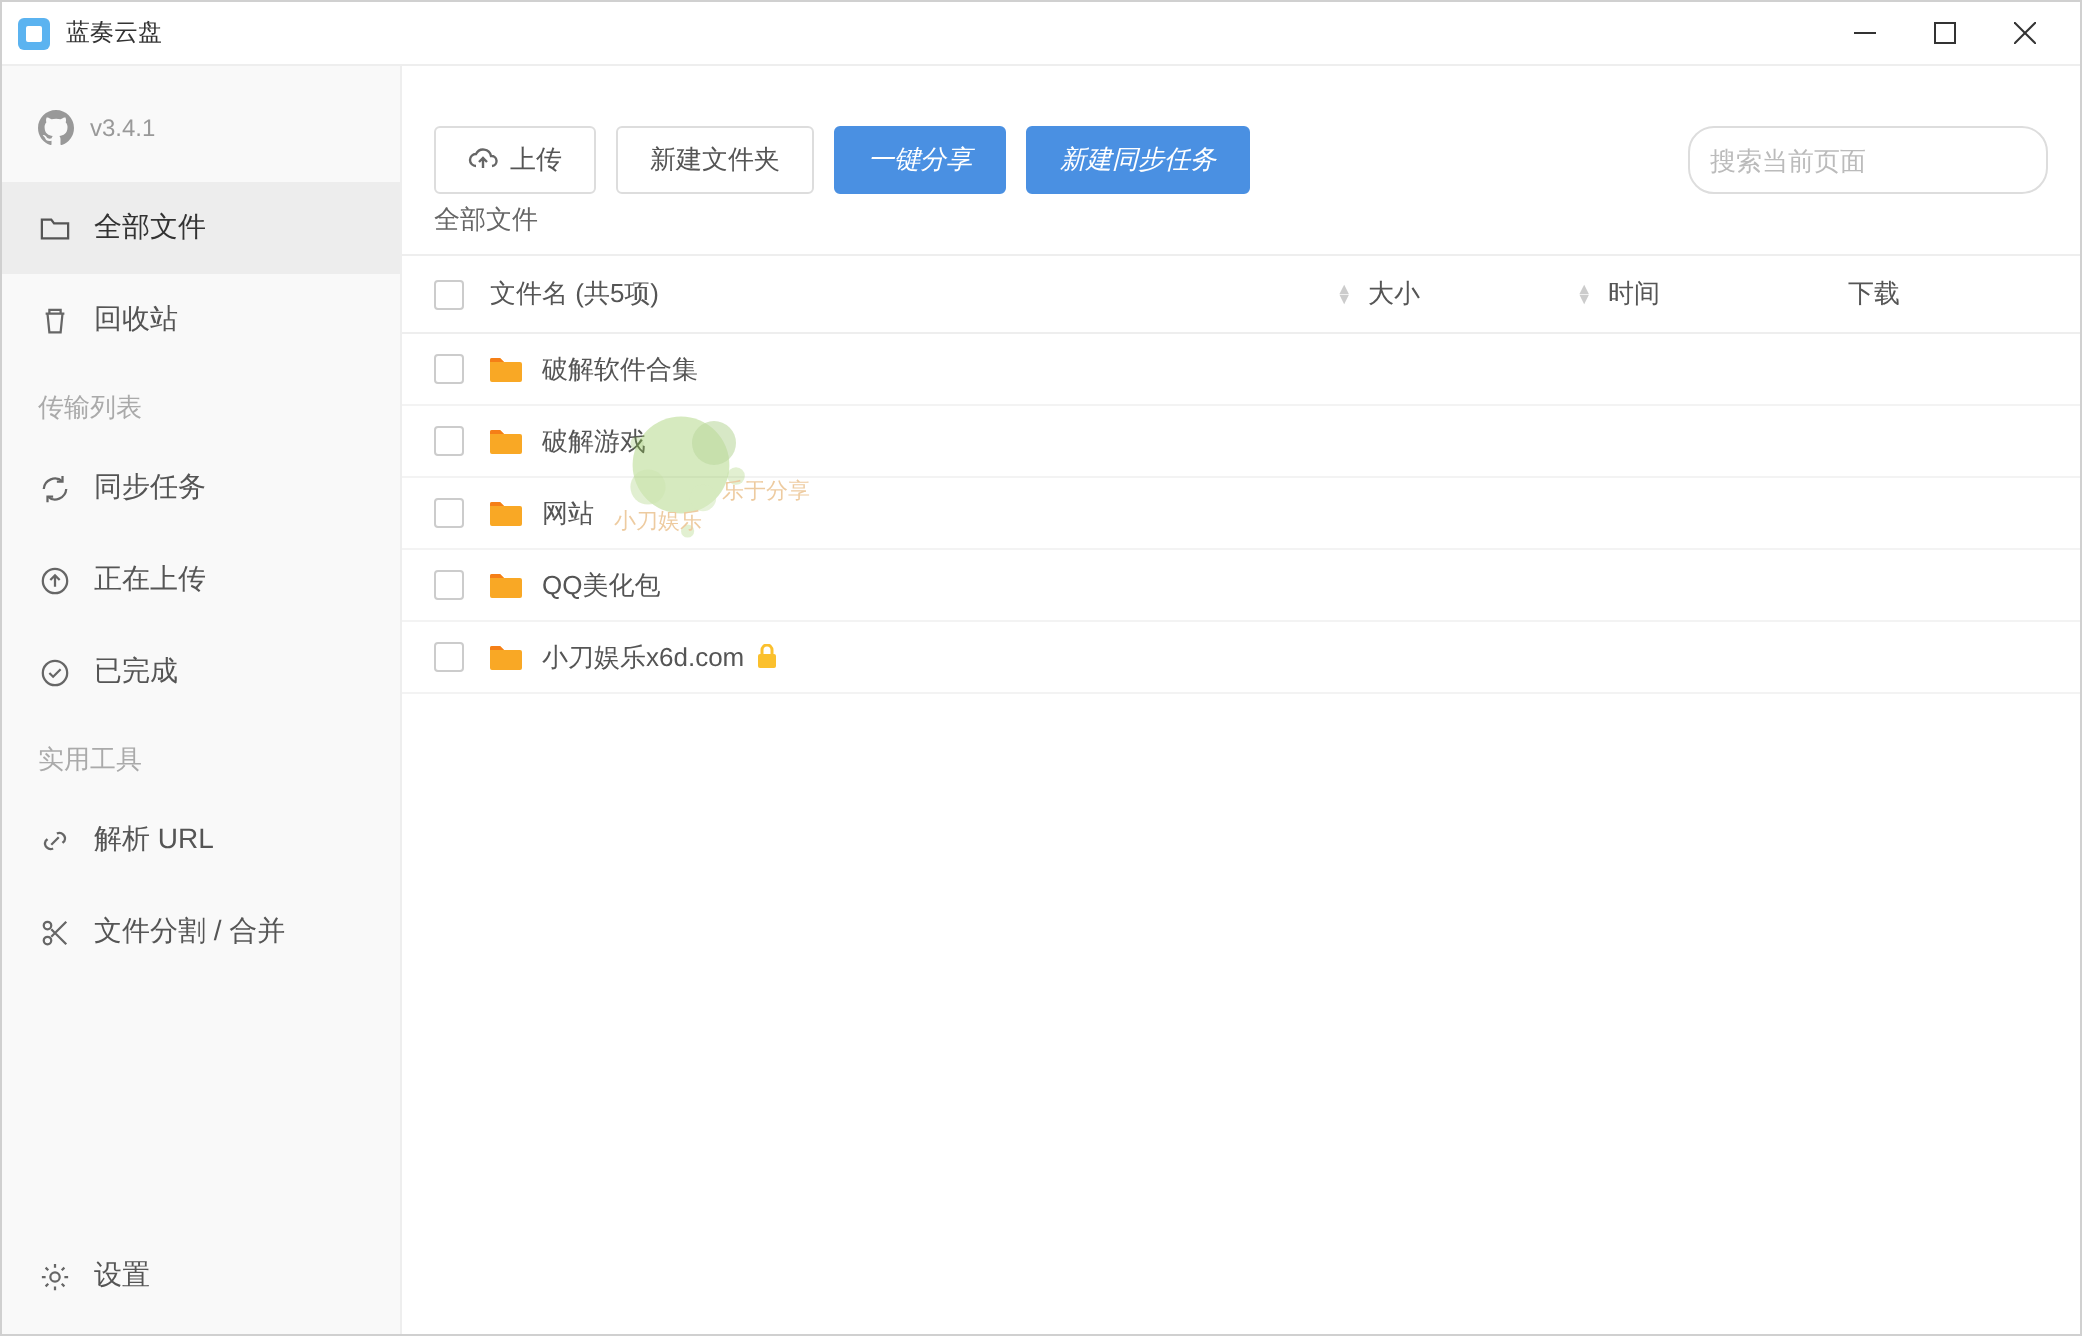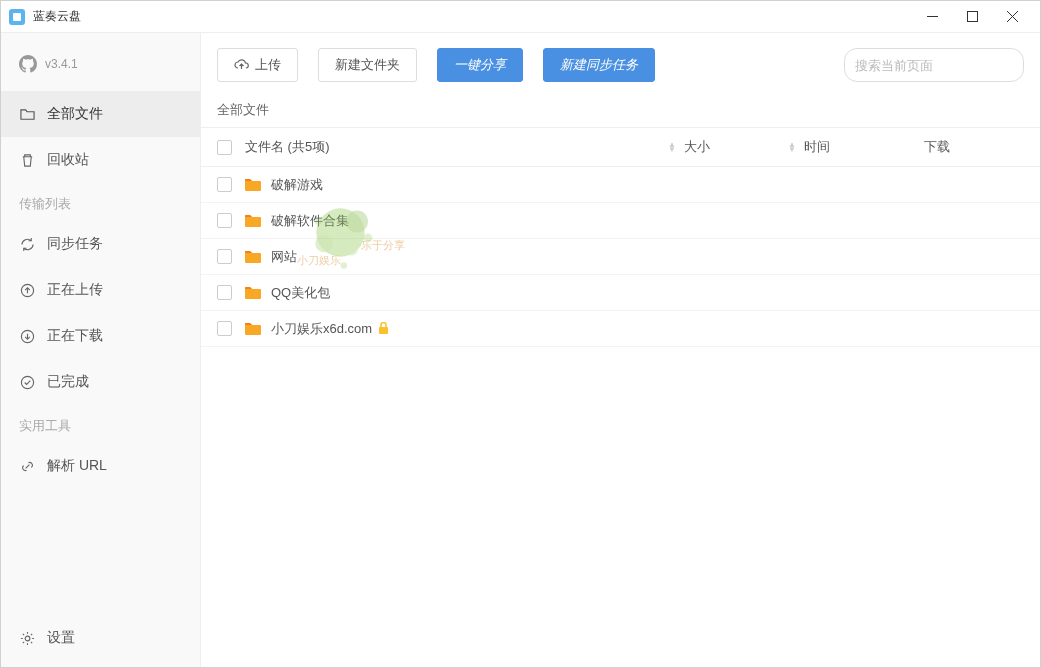--- a/index.html
+++ b/index.html
@@ -20,21 +20,21 @@
 .logo-block .github-icon { width: 18px; height: 18px; margin-right: 8px; }
 .side-item { height: 46px; display: flex; align-items: center; padding: 0 18px; color: #555; font-size: 14px; cursor: pointer; }
 .side-item.active { background: #ededed; color: #333; }
 .side-item .icon { width: 16px; height: 16px; margin-right: 12px; display: flex; align-items: center; justify-content: center; }
 .side-item .icon svg { width: 15px; height: 15px; }
 .side-section { padding: 12px 18px 8px; color: #aaa; font-size: 13px; }
 .side-flex { flex: 1; }
 .settings-item { border-top: 0; margin-bottom: 6px; }
 
 .content { flex: 1; display: flex; flex-direction: column; position: relative; }
-.toolbar { height: 64px; display: flex; align-items: center; padding: 0 16px; gap: 20px; }
+.toolbar { height: 64px; display: flex; align-items: flex-end; padding: 0 16px; gap: 10px; }
 .btn { height: 34px; padding: 0 16px; border: 1px solid #ddd; background: #fff; border-radius: 3px; font-size: 13px; color: #555; display: inline-flex; align-items: center; gap: 6px; cursor: pointer; }
 .btn.primary { background: #4a90e2; border-color: #4a90e2; color: #fff; font-style: italic; }
 .toolbar .spacer { flex: 1; }
 .search-box { width: 180px; height: 34px; border: 1px solid #ddd; border-radius: 13px; padding: 0 10px; font-size: 13px; color: #333; }
 .search-box::placeholder { color: #bbb; }
 
 .crumb { padding: 4px 16px 8px; font-size: 13px; color: #666; }
 
 .table-head { display: flex; align-items: center; height: 40px; border-top: 1px solid #eee; border-bottom: 1px solid #eee; padding: 0 16px; font-size: 13px; color: #555; }
 .col-check { width: 28px; display: flex; align-items: center; }
@@ -126,44 +126,45 @@
             <circle cx="8" cy="8" r="6.5"></circle>
             <path d="M8 11V5M5.5 7.5L8 5l2.5 2.5"></path>
           </svg>
         </span>
       <span>正在上传</span>
     </div>
     <div class="side-item">
       <span class="icon">
           <svg viewBox="0 0 16 16" fill="none" stroke="#666" stroke-width="1.2">
             <circle cx="8" cy="8" r="6.5"></circle>
-            <path d="M8 5v6M5.5 8.5L8 11l2.5-2.5"></path>
-          </svg>
-        </span>
-      <span>正在下载</span>
-    </div>
-    <div class="side-item">
-      <span class="icon">
-          <svg viewBox="0 0 16 16" fill="none" stroke="#666" stroke-width="1.2">
-            <circle cx="8" cy="8" r="6.5"></circle>
             <path d="M5 8l2 2 4-4"></path>
           </svg>
         </span>
       <span>已完成</span>
     </div>
 
     <div class="side-section">实用工具</div>
 
     <div class="side-item">
       <span class="icon">
           <svg viewBox="0 0 16 16" fill="none" stroke="#666" stroke-width="1.2">
             <path d="M6 10l4-4M7 12a3 3 0 0 1-4-4l1-1M9 4a3 3 0 0 1 4 4l-1 1"></path>
           </svg>
         </span>
       <span>解析 URL</span>
+    </div>
+    <div class="side-item">
+      <span class="icon">
+          <svg viewBox="0 0 16 16" fill="none" stroke="#666" stroke-width="1.2">
+            <circle cx="4" cy="4" r="2"></circle>
+            <circle cx="4" cy="12" r="2"></circle>
+            <path d="M14 2L6 10M14 14L6 6"></path>
+          </svg>
+        </span>
+      <span>文件分割 / 合并</span>
     </div>
 
     <div class="side-flex"></div>
 
     <div class="side-item settings-item">
       <span class="icon">
           <svg viewBox="0 0 16 16" fill="none" stroke="#666" stroke-width="1.2">
             <circle cx="8" cy="8" r="2.5"></circle>
             <path d="M8 1v2M8 13v2M1 8h2M13 8h2M3 3l1.4 1.4M11.6 11.6L13 13M3 13l1.4-1.4M11.6 4.4L13 3"></path>
           </svg>
@@ -217,38 +218,38 @@
           <div class="col-check">
             <div class="checkbox"></div>
           </div>
           <div class="col-name">
             <span class="folder-icon">
               <svg viewBox="0 0 16 13">
                 <path d="M0 2a1 1 0 0 1 1-1h4l2 2h8a1 1 0 0 1 1 1v8a1 1 0 0 1-1 1H1a1 1 0 0 1-1-1z" fill="#f9a825"></path>
                 <path d="M0 2a1 1 0 0 1 1-1h4l2 2H0z" fill="#f57f17"></path>
               </svg>
             </span>
+            <span>破解软件合集</span>
+          </div>
+          <div class="col-size"></div>
+          <div class="col-time"></div>
+          <div class="col-dl"></div>
+        </div>
+        <div class="row">
+          <div class="col-check">
+            <div class="checkbox"></div>
+          </div>
+          <div class="col-name">
+            <span class="folder-icon">
+              <svg viewBox="0 0 16 13">
+                <path d="M0 2a1 1 0 0 1 1-1h4l2 2h8a1 1 0 0 1 1 1v8a1 1 0 0 1-1 1H1a1 1 0 0 1-1-1z" fill="#f9a825"></path>
+                <path d="M0 2a1 1 0 0 1 1-1h4l2 2H0z" fill="#f57f17"></path>
+              </svg>
+            </span>
             <span>破解游戏</span>
-          </div>
-          <div class="col-size"></div>
-          <div class="col-time"></div>
-          <div class="col-dl"></div>
-        </div>
-        <div class="row">
-          <div class="col-check">
-            <div class="checkbox"></div>
-          </div>
-          <div class="col-name">
-            <span class="folder-icon">
-              <svg viewBox="0 0 16 13">
-                <path d="M0 2a1 1 0 0 1 1-1h4l2 2h8a1 1 0 0 1 1 1v8a1 1 0 0 1-1 1H1a1 1 0 0 1-1-1z" fill="#f9a825"></path>
-                <path d="M0 2a1 1 0 0 1 1-1h4l2 2H0z" fill="#f57f17"></path>
-              </svg>
-            </span>
-            <span>破解软件合集</span>
           </div>
           <div class="col-size"></div>
           <div class="col-time"></div>
           <div class="col-dl"></div>
         </div>
         <div class="row">
           <div class="col-check">
             <div class="checkbox"></div>
           </div>
           <div class="col-name">
@@ -307,17 +308,17 @@
     <div class="watermark">
       <svg class="splat" viewBox="0 0 100 100">
         <circle cx="45" cy="45" r="22" fill="#8bc34a" opacity="0.7"></circle>
         <circle cx="60" cy="35" r="10" fill="#7cb342" opacity="0.6"></circle>
         <circle cx="30" cy="55" r="8" fill="#9ccc65" opacity="0.6"></circle>
         <circle cx="55" cy="60" r="6" fill="#aed581" opacity="0.6"></circle>
         <circle cx="70" cy="50" r="4" fill="#8bc34a" opacity="0.5"></circle>
         <circle cx="25" cy="35" r="3" fill="#7cb342" opacity="0.5"></circle>
         <circle cx="48" cy="75" r="3" fill="#8bc34a" opacity="0.5"></circle>
       </svg>
-      <span class="txt" style="left:6px;top:70px;">小刀娱乐</span>
+      <span class="txt" style="left:16px;top:70px;">小刀娱乐</span>
       <span class="txt" style="left:70px;top:55px;">乐于分享</span>
     </div>
   </div>
 </div>
 
 </body></html>

